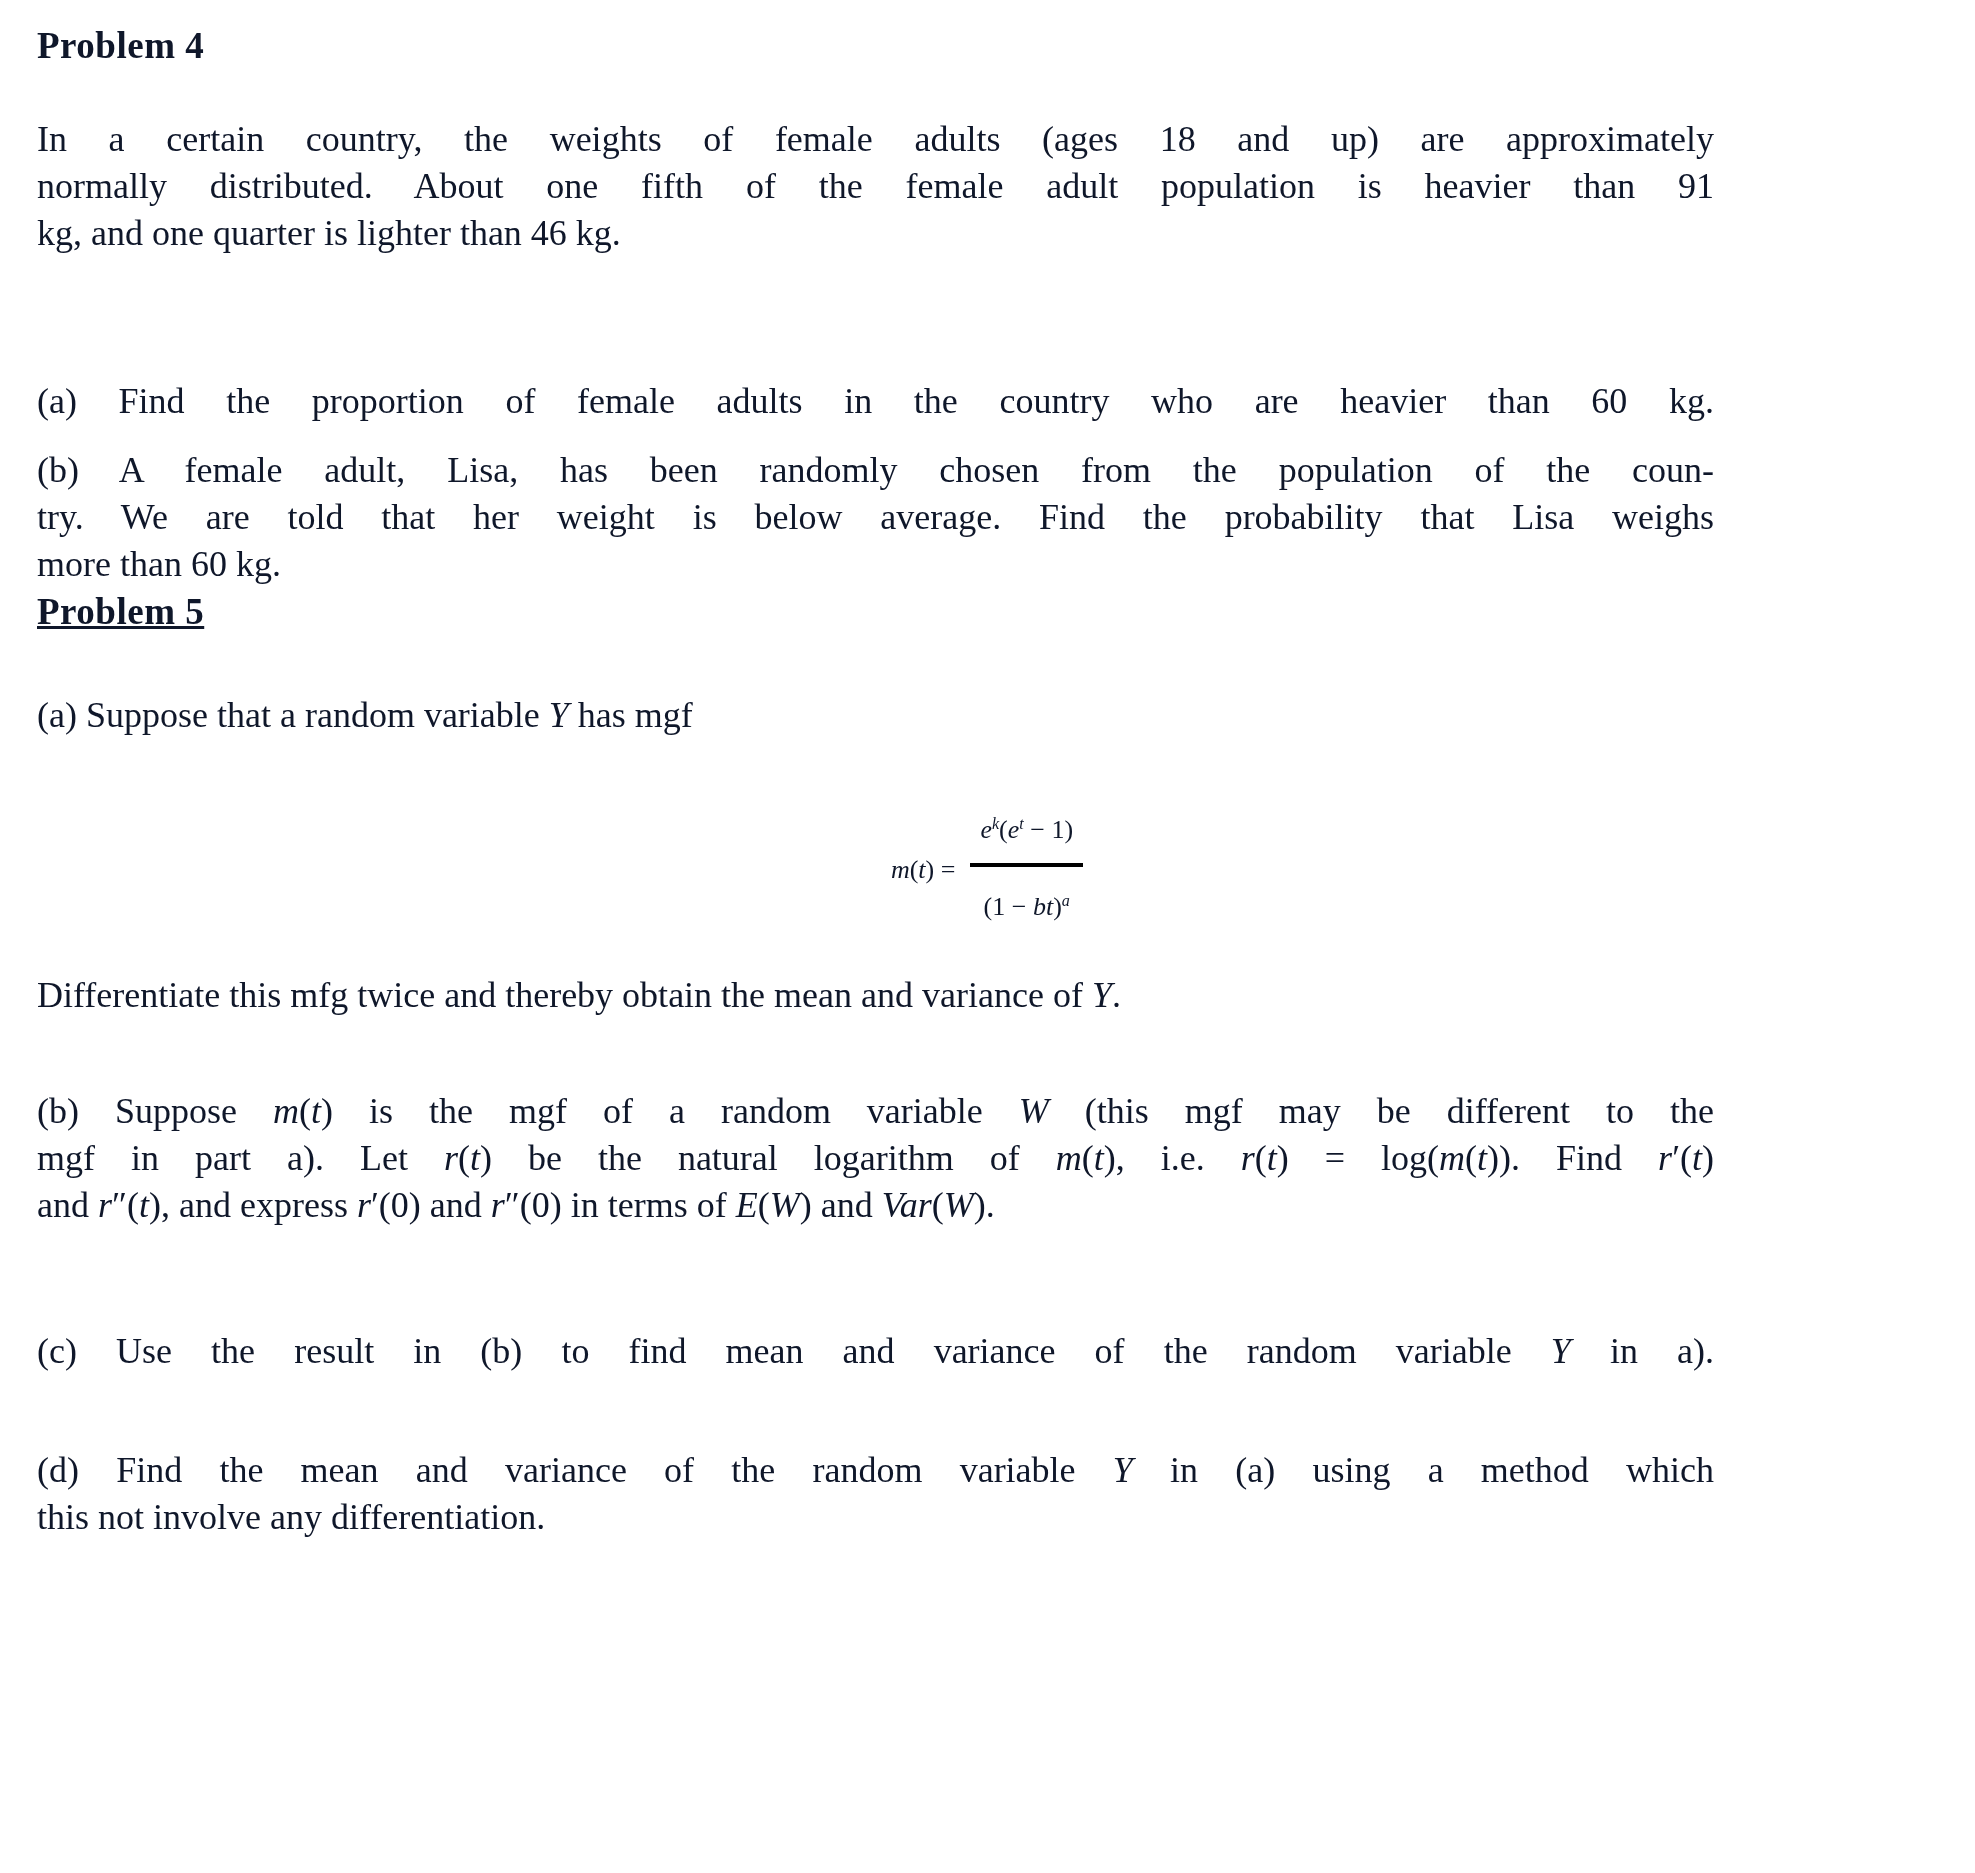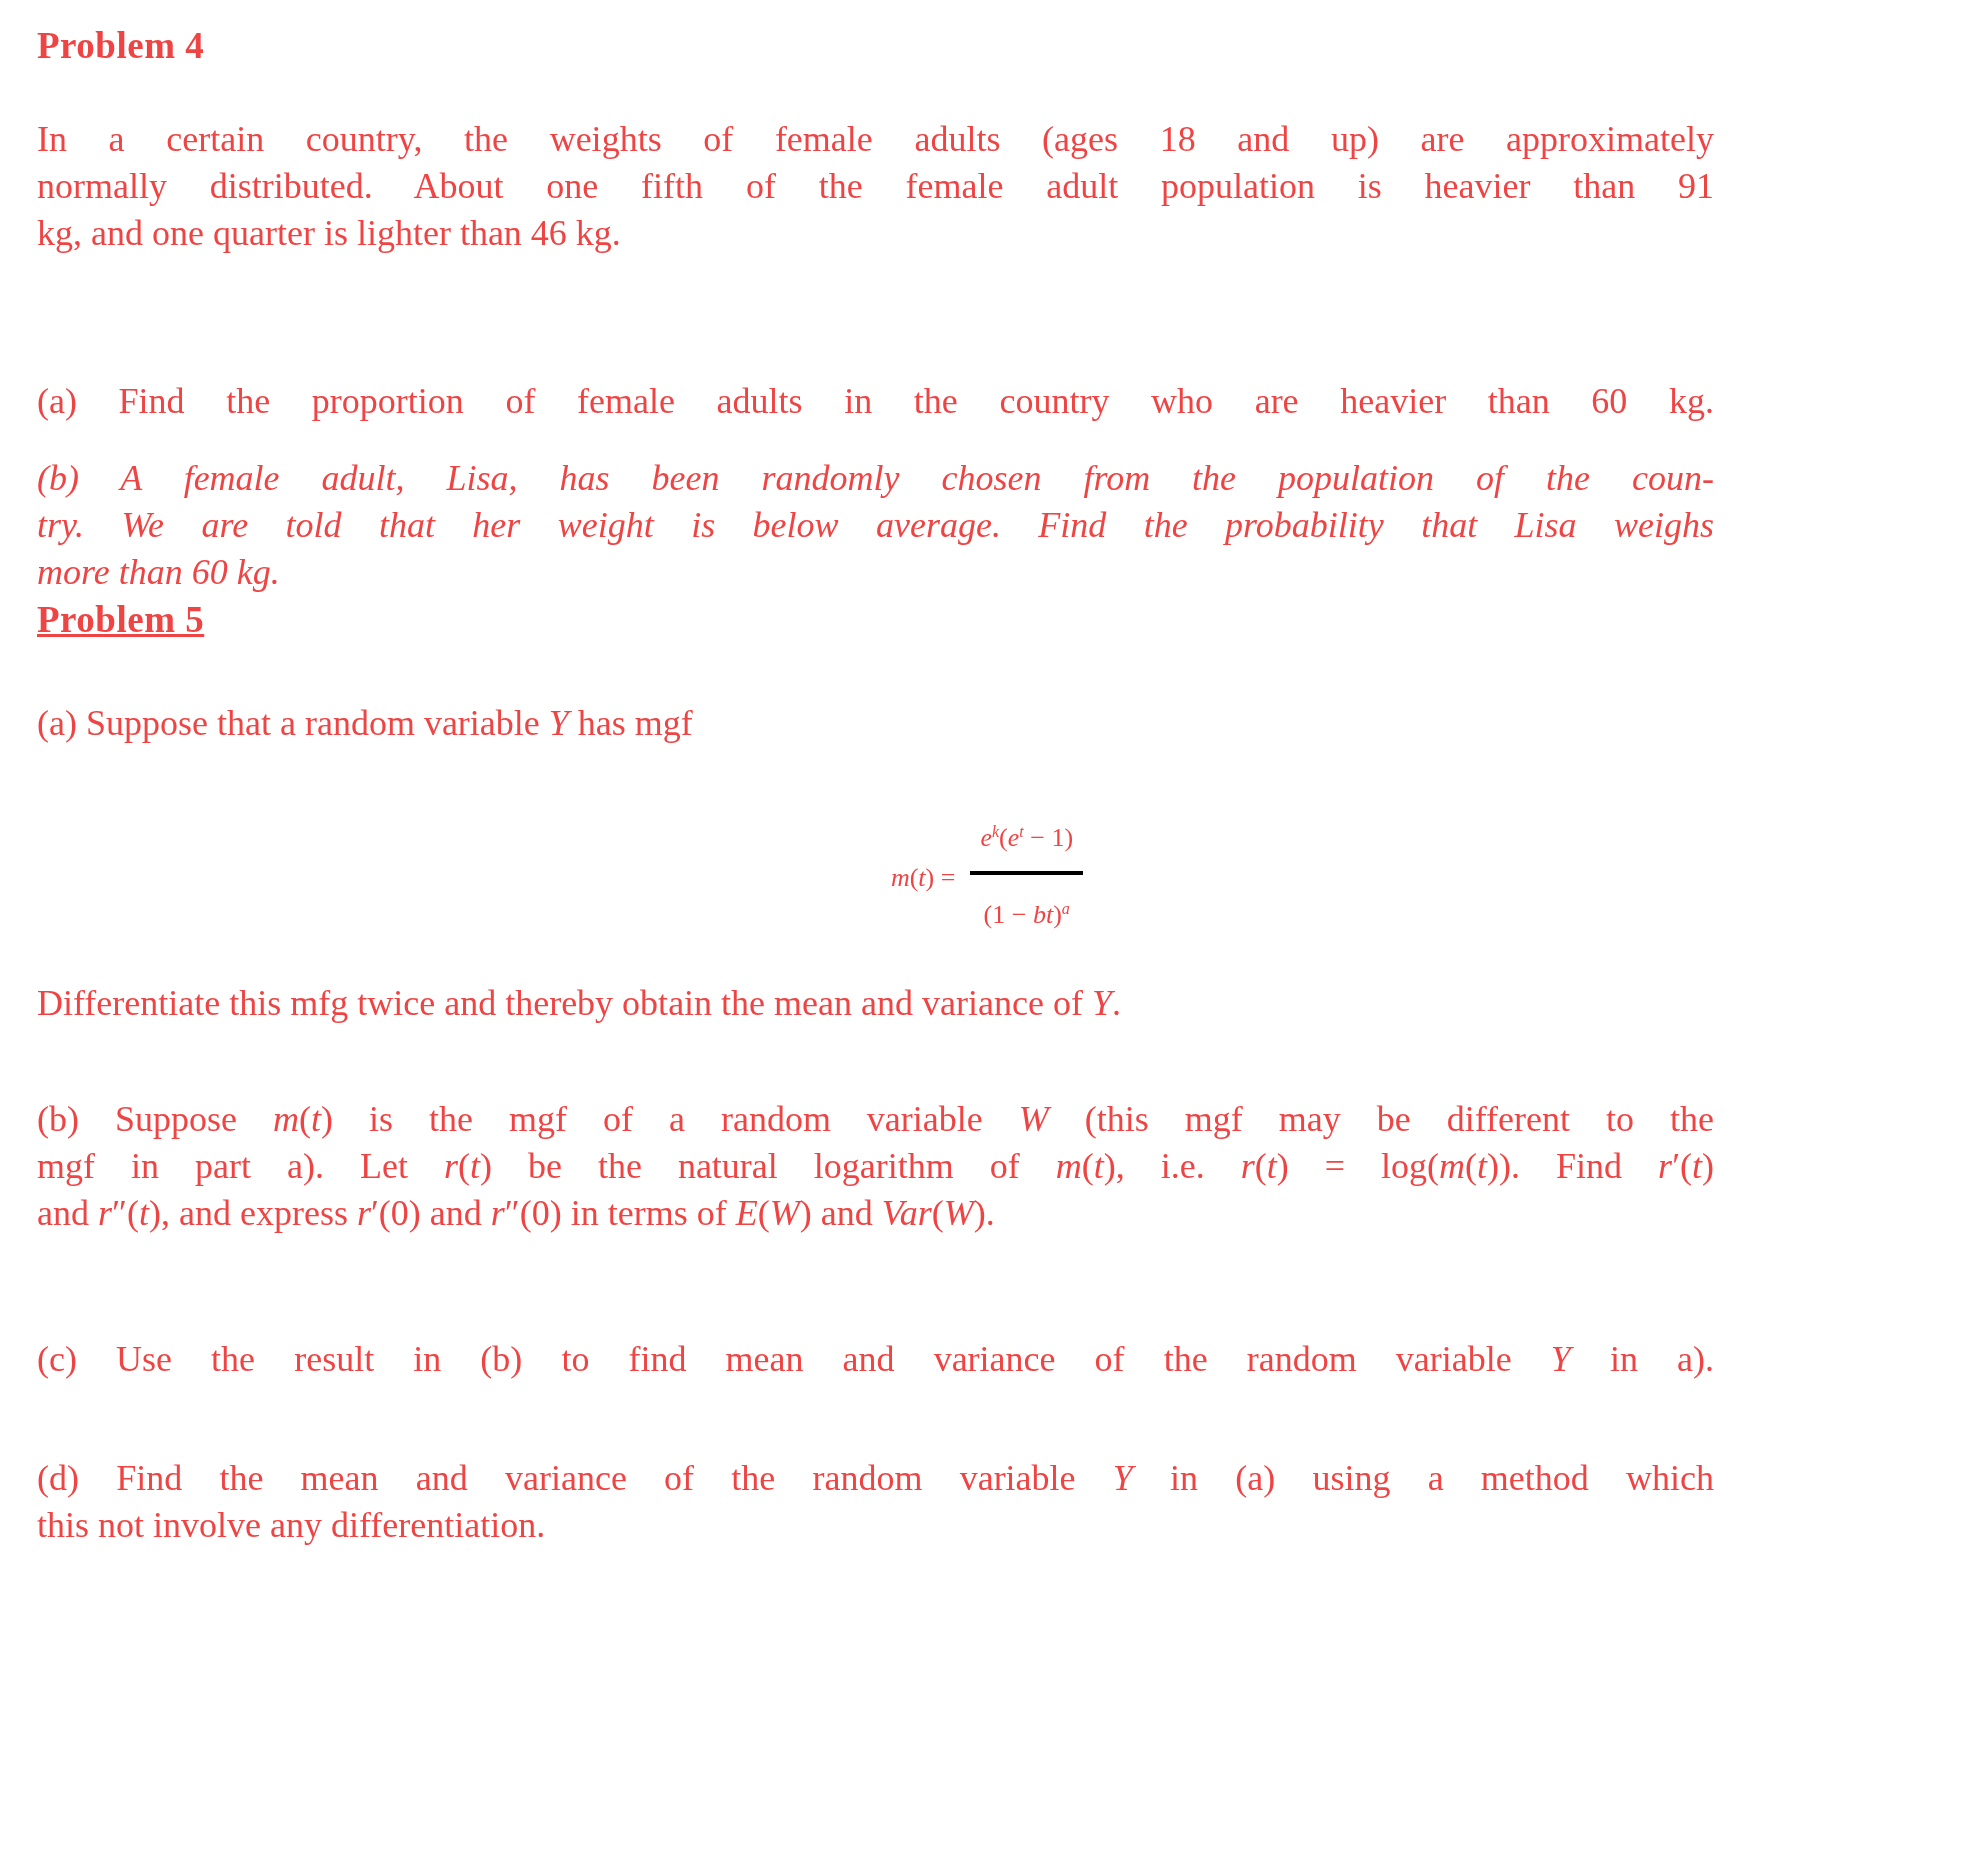--- a/index.html
+++ b/index.html
@@ -35,21 +35,21 @@
   .it { font-style: italic; }
   .sup {
     font-size: 62%;
     position: relative;
     top: -0.55em;
     letter-spacing: 0;
   }
   
   .mt-intro   { margin-top: 47px;  }
   .mt-parta   { margin-top: 121px; }
-  .mt-partb   { margin-top: 30px; font-style: italic;  }
+  .mt-partb   { margin-top: 22px;  }
   .mt-h2      { margin-top: 188px; text-decoration: underline; }
   .mt-a5      { margin-top: 57px; }
   .mt-formula { margin-top: 67px; }
   .mt-diff    { margin-top: 39px; font-family: Liberation Serif, serif; }
   .mt-b5      { margin-top: 69px; }
   .mt-c       { margin-top: 99px; }
   .mt-d       { margin-top: 72px; }
 
   .formula {
     display: flex;
@@ -67,21 +67,21 @@
     flex-direction: column;
     align-items: center;
   }
   .frac .num { padding: 0 10px 7px; white-space: nowrap; }
   .frac .bar { height: 3.5px; background: #000000; align-self: stretch; }
   .frac .den { padding: 16px 10px 0; white-space: nowrap; }
 </style>
 </head>
 <body style="background: rgb(255, 255, 255);">
 
-<div class="page" style="color: #ef4444;">
+<div class="page" style="color: #0f172a;">
 
   <h1 class="heading">Problem 4</h1>
 
   <section class="para mt-intro">
       <div class="line j"><span>In a certain country, the weights of female adults (ages 18 and up) are approximately</span></div>
       <div class="line j"><span>normally distributed. About one fifth of the female adult population is heavier than 91</span></div>
       <div class="line"><span>kg, and one quarter is lighter than 46 kg.</span></div>
     </section>
 
   <section class="para mt-parta">

